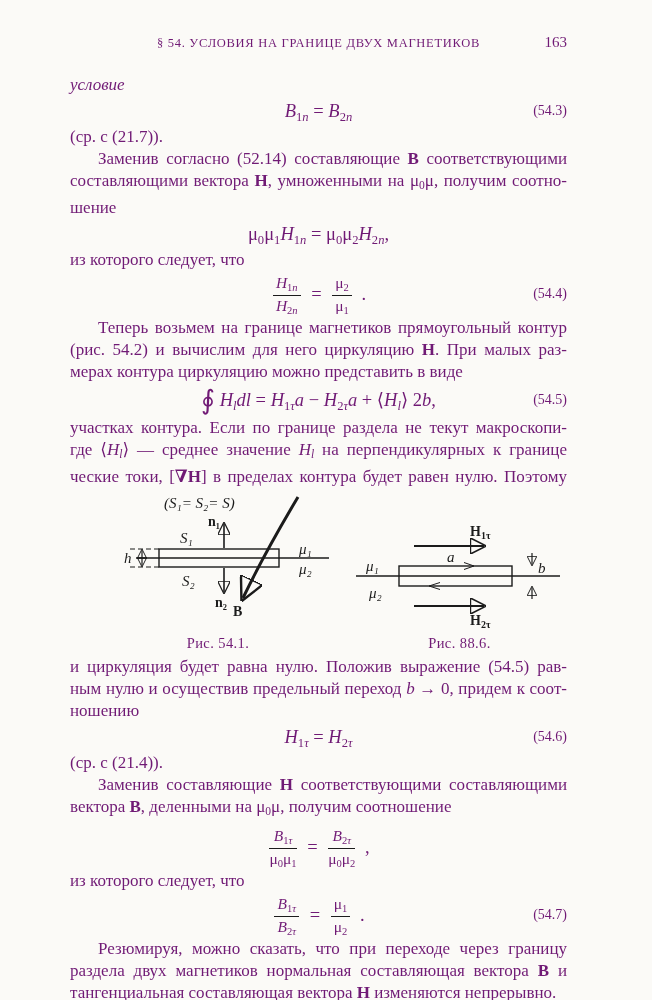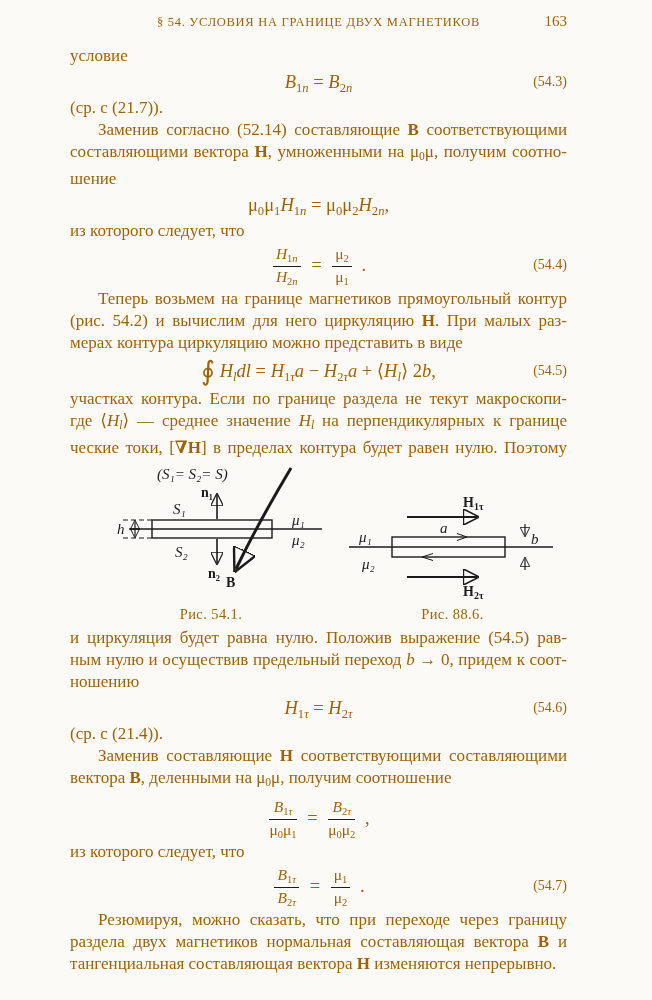--- a/index.html
+++ b/index.html
@@ -2,57 +2,57 @@
 <html><head>
 <meta charset="utf-8">
 <style>
   html,body{margin:0;padding:0;background:#e8e8e6;}
   .page{
     position:relative;
     width:652px;height:1000px;
     margin:0 auto;
     background:#fbfaf7;
     box-sizing:border-box;
-    padding:15px 85px 0 70px;
+    padding:36px 85px 0 70px;
     font-family:"Liberation Serif","DejaVu Serif",serif;
-    color:#a16207;
+    color:#701a75;
     overflow:hidden;
   }
   
   .hdr-row{position:relative;height:16px;}
   .hdr{
     text-align:center;font-size:12.5px;letter-spacing:0.7px;
     font-family:"Liberation Serif","DejaVu Serif",serif;
   }
   .pagenum{
     position:absolute;right:0;top:-2px;font-size:15px;
   }
   
   .para{font-size:17px;line-height:22px;}
   .ln{text-align:justify;text-align-last:left;}
   .ln.full{text-align-last:justify;}
   .para.ind .ln:first-child{text-indent:28px;}
-  .p0{margin-top:14px;}
+  .p0{margin-top:22px;font-style:italic;}
   
   .r-b{font-weight:bold;}
   .r-i{font-style:italic;}
   .r-s{font-size:68%;vertical-align:-0.28em;}
   .r-si{font-size:68%;vertical-align:-0.28em;font-style:italic;}
   .r-g{font-size:145%;vertical-align:-0.1em;line-height:1;}
   
   .eqrow{position:relative;text-align:center;font-size:18.5px;height:26px;line-height:26px;margin:2px 0;}
   .eqrow.tall{height:44px;line-height:44px;margin:1px 0;}
   .eqtag{position:absolute;right:0;top:50%;transform:translateY(-50%);font-size:14px;}
   .frac{display:inline-block;vertical-align:middle;text-align:center;font-size:15.5px;line-height:1.15;margin:0 2px;}
   .frac .num{display:block;border-bottom:1.3px solid #1b1b1b;padding:0 3px 1px;}
   .frac .den{display:block;padding-top:1px;}
   .eqop{margin:0 4px;}
   .eqtrail{margin-left:3px;}
   
-  .figs{display:flex;justify-content:center;align-items:flex-end;margin:6px 0 4px 0;}
+  .figs{display:flex;justify-content:flex-end;align-items:flex-end;margin:6px 0 4px 0;}
   .figure{text-align:center;}
   .figcap{font-size:14.5px;letter-spacing:0.4px;margin-top:3px;}
   svg{display:block;}
   svg line, svg path, svg rect, svg polyline{stroke:#1b1b1b;fill:none;}
   svg text{font-family:"Liberation Serif","DejaVu Serif",serif;font-size:15px;font-style:italic;fill:#1b1b1b;stroke:none;}
   svg text.svgb{font-style:normal;font-weight:bold;font-size:14px;}
   svg .sub{font-size:10px;}
 </style>
 </head>
 <body>

